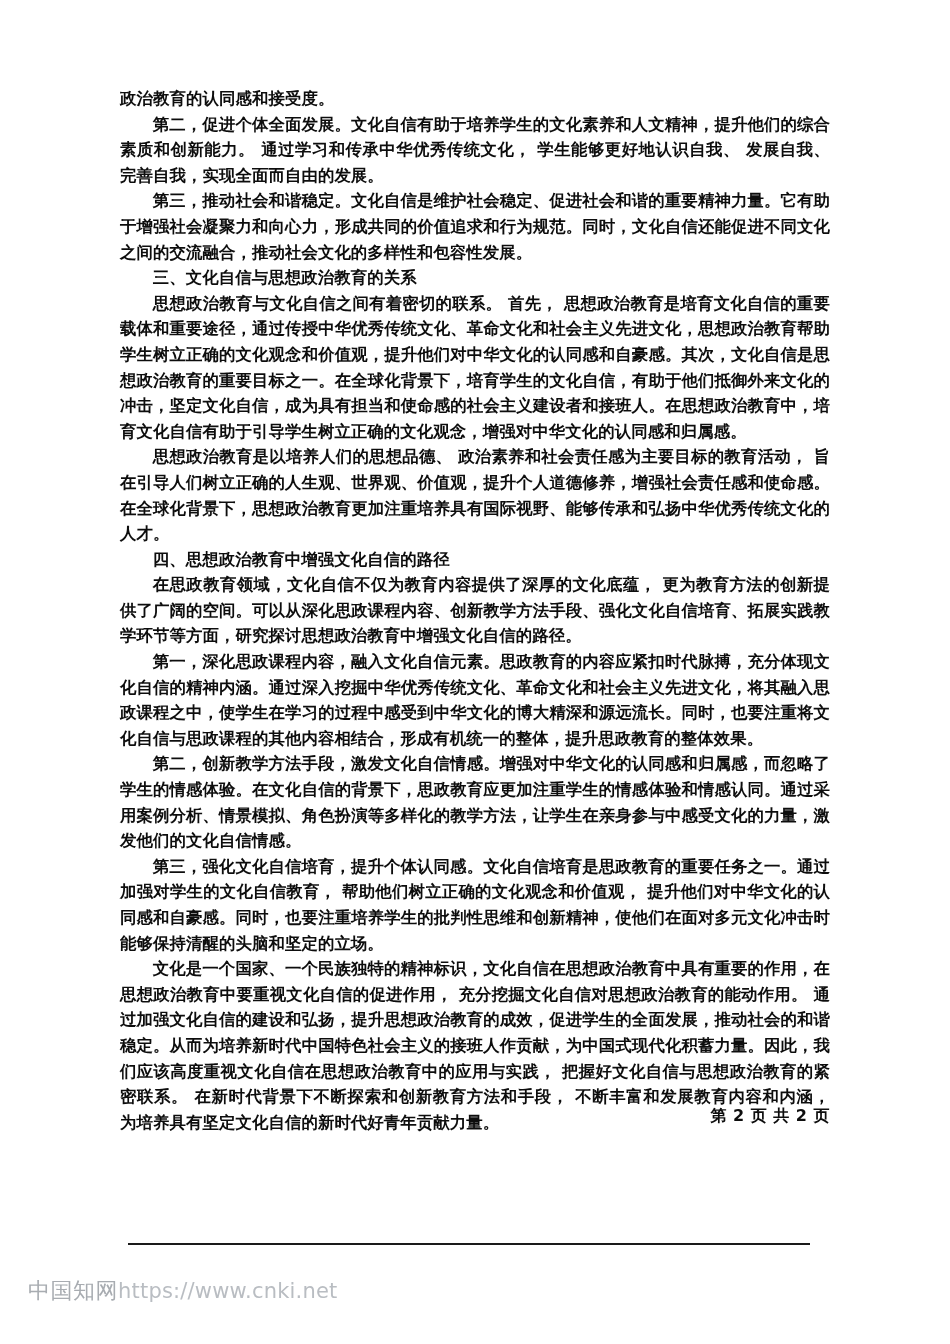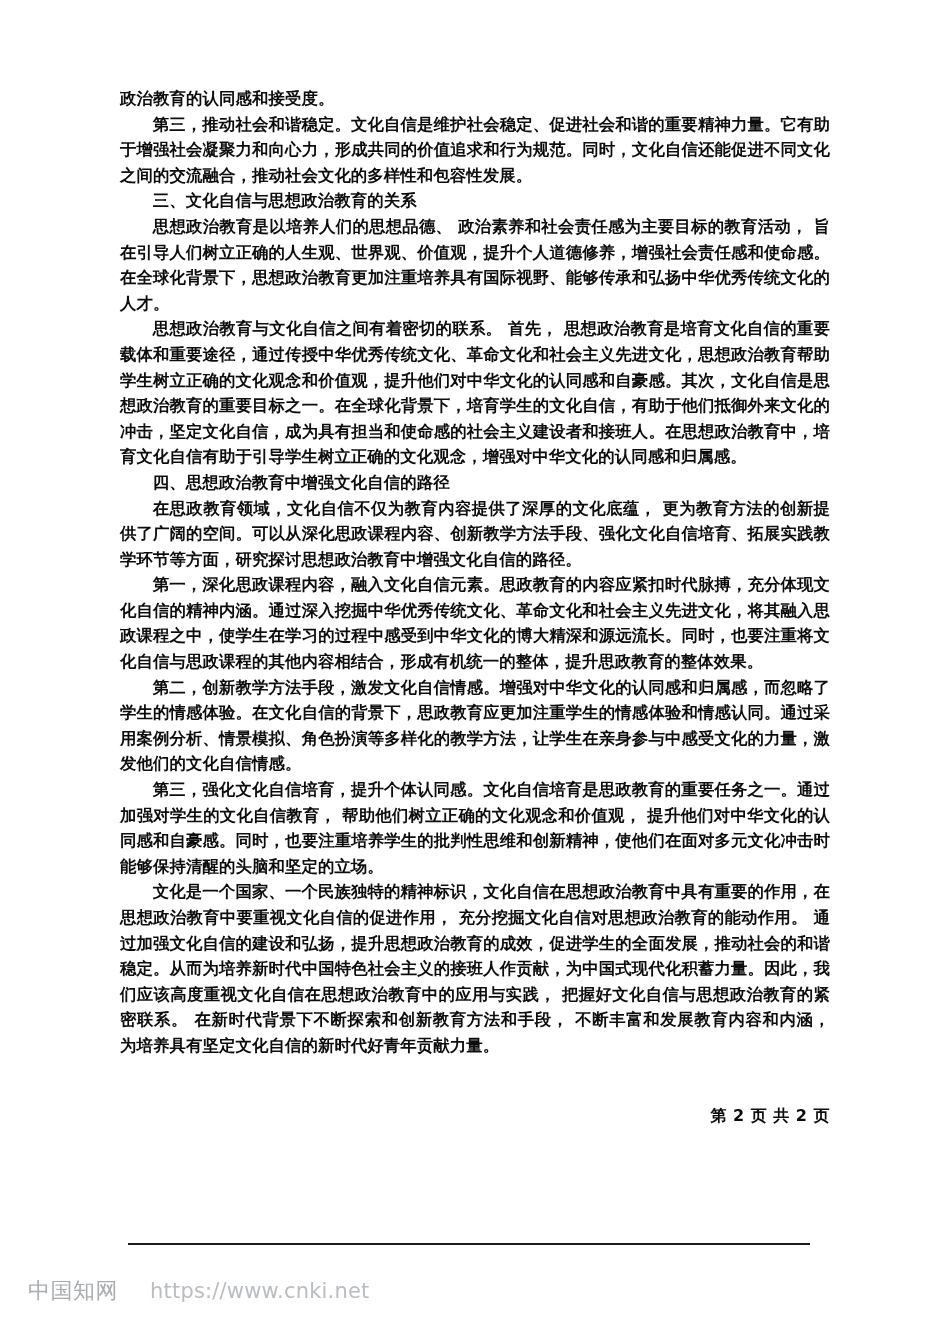--- a/index.html
+++ b/index.html
@@ -63,21 +63,21 @@
     width: 682px;
     height: 2px;
     background: #1a1a1a;
   }
   .watermark {
     position: absolute;
     left: 28px;
     top: 1276px;
     display: flex;
     align-items: baseline;
-    gap: 32px;
+    gap: 0;
   }
   .watermark .brand {
     font-size: 22px;
     color: #a8acb1;
     letter-spacing: 0.5px;
     font-weight: 400;
   }
   .watermark .url {
     font-size: 21px;
     color: #b9bdc2;
@@ -85,24 +85,25 @@
     font-weight: 400;
   }
 </style>
 </head>
 <body>
 
 <div class="page">
 
   <div class="doc-body">
     <p class="para">政治教育的认同感和接受度。</p>
+    <p class="para indent">第二，促进个体全面发展。文化自信有助于培养学生的文化素养和人文精神，提升他们的综合素质和创新能力。 通过学习和传承中华优秀传统文化， 学生能够更好地认识自我、 发展自我、 完善自我，实现全面而自由的发展。</p>
     <p class="para indent">第三，推动社会和谐稳定。文化自信是维护社会稳定、促进社会和谐的重要精神力量。它有助于增强社会凝聚力和向心力，形成共同的价值追求和行为规范。同时，文化自信还能促进不同文化之间的交流融合，推动社会文化的多样性和包容性发展。</p>
     <p class="para heading">三、文化自信与思想政治教育的关系</p>
+    <p class="para indent">思想政治教育与文化自信之间有着密切的联系。 首先， 思想政治教育是培育文化自信的重要载体和重要途径，通过传授中华优秀传统文化、革命文化和社会主义先进文化，思想政治教育帮助学生树立正确的文化观念和价值观，提升他们对中华文化的认同感和自豪感。其次，文化自信是思想政治教育的重要目标之一。在全球化背景下，培育学生的文化自信，有助于他们抵御外来文化的冲击，坚定文化自信，成为具有担当和使命感的社会主义建设者和接班人。在思想政治教育中，培育文化自信有助于引导学生树立正确的文化观念，增强对中华文化的认同感和归属感。</p>
     <p class="para indent">思想政治教育是以培养人们的思想品德、 政治素养和社会责任感为主要目标的教育活动， 旨在引导人们树立正确的人生观、世界观、价值观，提升个人道德修养，增强社会责任感和使命感。在全球化背景下，思想政治教育更加注重培养具有国际视野、能够传承和弘扬中华优秀传统文化的人才。</p>
-    <p class="para indent">思想政治教育与文化自信之间有着密切的联系。 首先， 思想政治教育是培育文化自信的重要载体和重要途径，通过传授中华优秀传统文化、革命文化和社会主义先进文化，思想政治教育帮助学生树立正确的文化观念和价值观，提升他们对中华文化的认同感和自豪感。其次，文化自信是思想政治教育的重要目标之一。在全球化背景下，培育学生的文化自信，有助于他们抵御外来文化的冲击，坚定文化自信，成为具有担当和使命感的社会主义建设者和接班人。在思想政治教育中，培育文化自信有助于引导学生树立正确的文化观念，增强对中华文化的认同感和归属感。</p>
     <p class="para heading">四、思想政治教育中增强文化自信的路径</p>
     <p class="para indent">在思政教育领域，文化自信不仅为教育内容提供了深厚的文化底蕴， 更为教育方法的创新提供了广阔的空间。可以从深化思政课程内容、创新教学方法手段、强化文化自信培育、拓展实践教学环节等方面，研究探讨思想政治教育中增强文化自信的路径。</p>
     <p class="para indent">第一，深化思政课程内容，融入文化自信元素。思政教育的内容应紧扣时代脉搏，充分体现文化自信的精神内涵。通过深入挖掘中华优秀传统文化、革命文化和社会主义先进文化，将其融入思政课程之中，使学生在学习的过程中感受到中华文化的博大精深和源远流长。同时，也要注重将文化自信与思政课程的其他内容相结合，形成有机统一的整体，提升思政教育的整体效果。</p>
     <p class="para indent">第二，创新教学方法手段，激发文化自信情感。增强对中华文化的认同感和归属感，而忽略了学生的情感体验。在文化自信的背景下，思政教育应更加注重学生的情感体验和情感认同。通过采用案例分析、情景模拟、角色扮演等多样化的教学方法，让学生在亲身参与中感受文化的力量，激发他们的文化自信情感。</p>
     <p class="para indent">第三，强化文化自信培育，提升个体认同感。文化自信培育是思政教育的重要任务之一。通过加强对学生的文化自信教育， 帮助他们树立正确的文化观念和价值观， 提升他们对中华文化的认同感和自豪感。同时，也要注重培养学生的批判性思维和创新精神，使他们在面对多元文化冲击时能够保持清醒的头脑和坚定的立场。</p>
     <p class="para indent">文化是一个国家、一个民族独特的精神标识，文化自信在思想政治教育中具有重要的作用，在思想政治教育中要重视文化自信的促进作用， 充分挖掘文化自信对思想政治教育的能动作用。 通过加强文化自信的建设和弘扬，提升思想政治教育的成效，促进学生的全面发展，推动社会的和谐稳定。从而为培养新时代中国特色社会主义的接班人作贡献，为中国式现代化积蓄力量。因此，我们应该高度重视文化自信在思想政治教育中的应用与实践， 把握好文化自信与思想政治教育的紧密联系。 在新时代背景下不断探索和创新教育方法和手段， 不断丰富和发展教育内容和内涵， 为培养具有坚定文化自信的新时代好青年贡献力量。</p>
   </div>
 
   <div class="page-footer">第 2 页 共 2 页</div>
 

